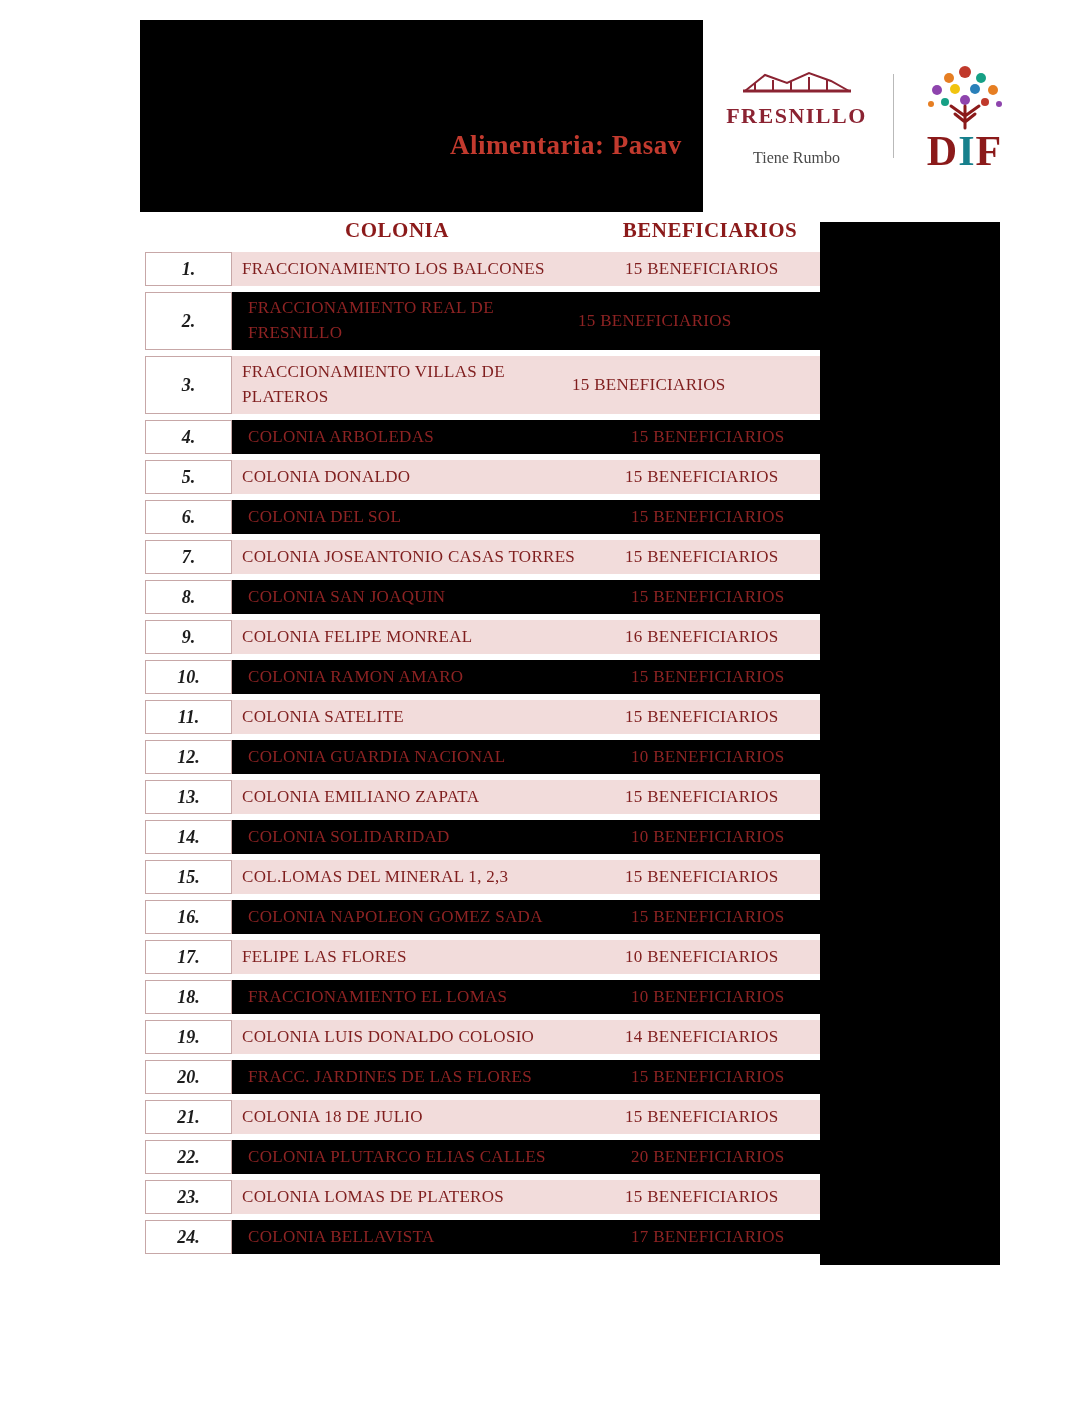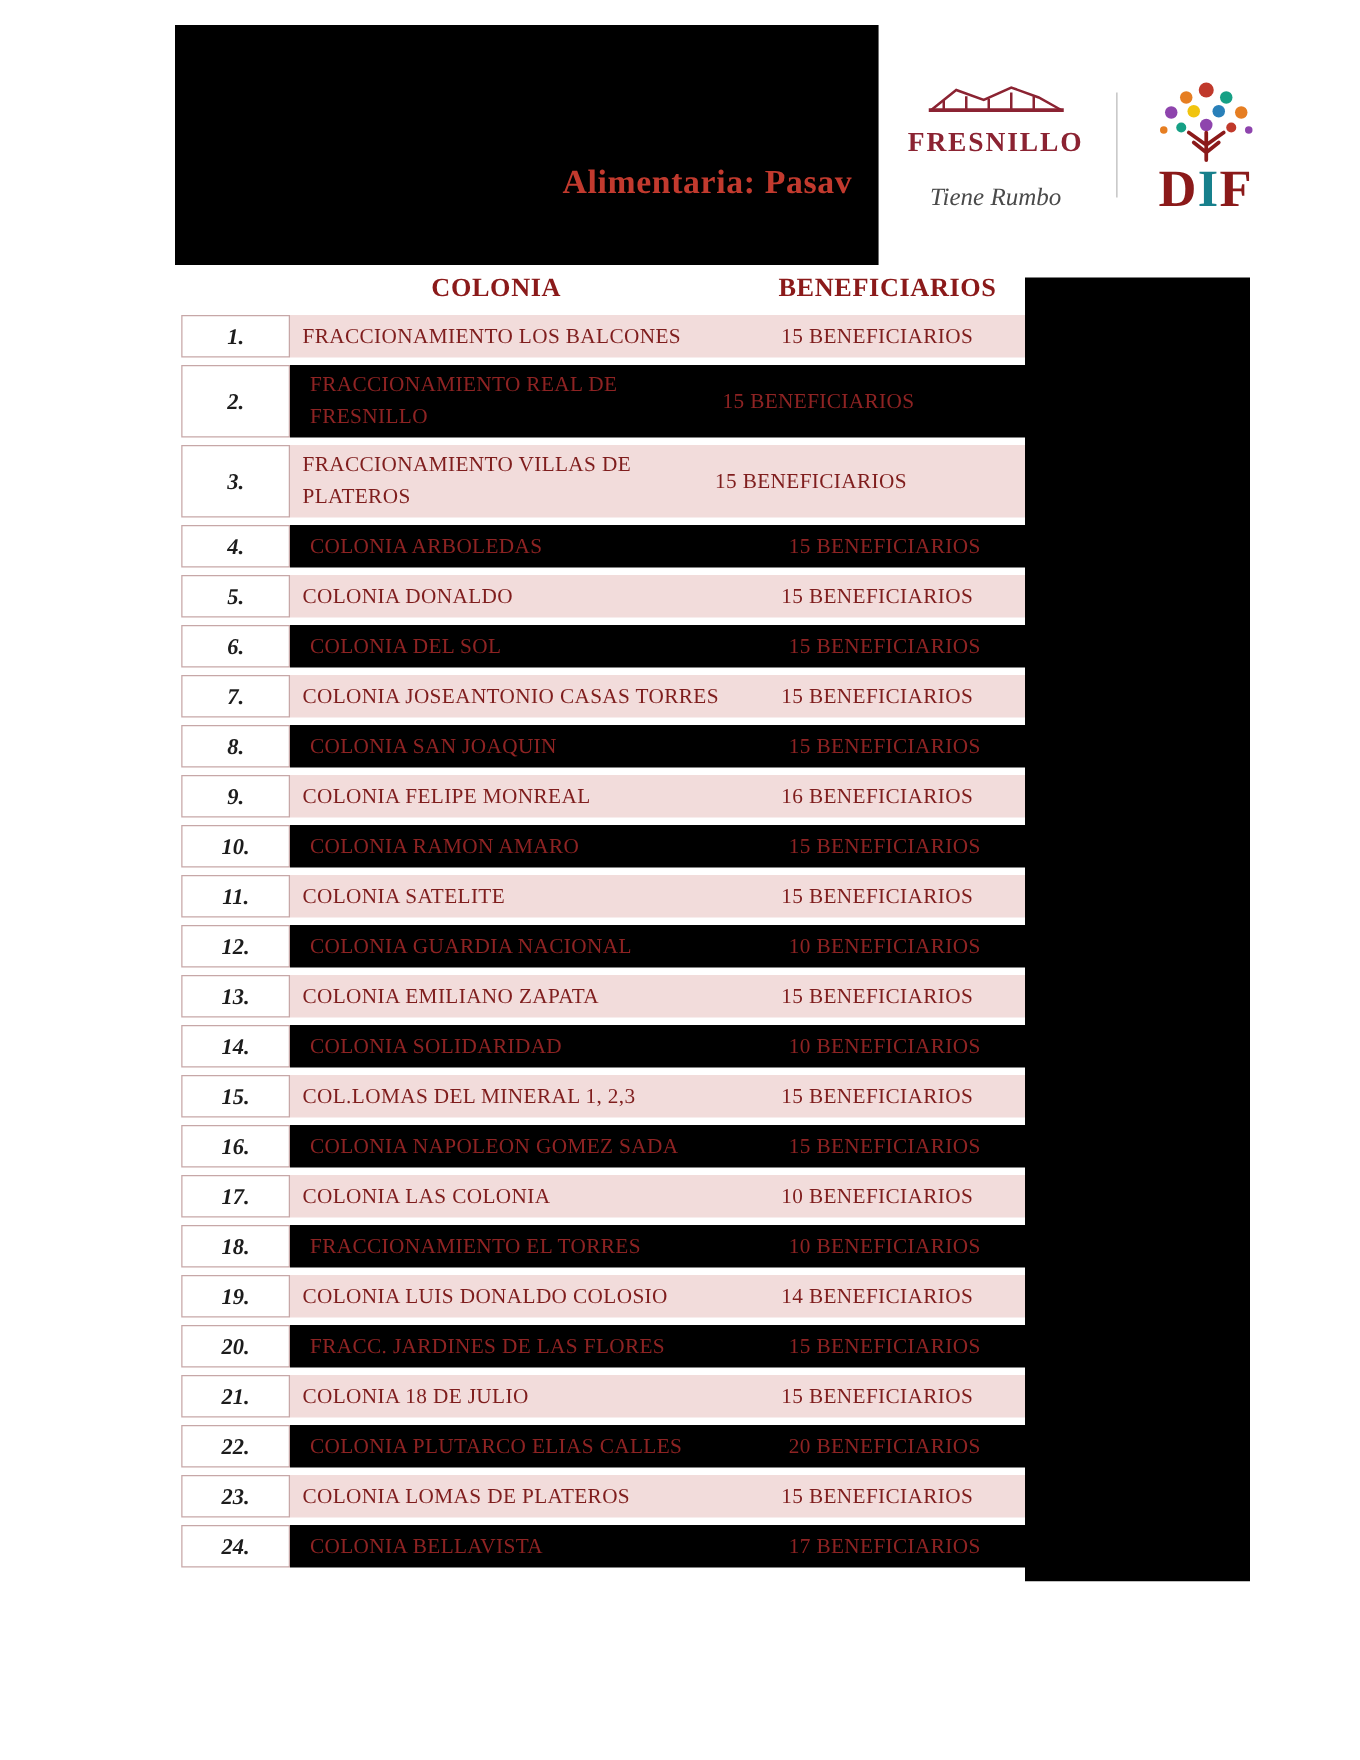--- a/index.html
+++ b/index.html
@@ -12,21 +12,21 @@
   .header-black { position:absolute; left:140px; top:20px; width:563px; height:192px;
                   background:#000; overflow:hidden; }
   .header-title { position:absolute; left:310px; top:110px; font-size:27px; font-weight:bold;
                   color:var(--title-red,#c23a2e); white-space:nowrap; letter-spacing:.5px; }
 
   
   .logos { position:absolute; left:703px; top:20px; width:330px; height:192px;
            display:flex; align-items:center; justify-content:center; gap:16px; background:#fff; }
   .fresnillo { text-align:center; color:var(--accent-red,#8b2332); width:160px; }
   .fresnillo .name { font-size:22px; font-weight:bold; letter-spacing:1.5px; color:#8b2332; }
-  .fresnillo .tagline { font-style:italic; font-size:20px; color:#4a4a4a; margin-top:20px; }
+  .fresnillo .tagline { font-size:16px; color:#4a4a4a; margin-top:20px; }
   .logo-divider { width:1px; height:84px; background:#b9b9b9; }
   .dif { text-align:center; width:110px; }
   .dif .name { font-size:42px; font-weight:bold; color:var(--accent-red,#8b1a1a);
                letter-spacing:1px; line-height:.85; margin-top:-6px; }
   .dif .name .mid { color:#17808c; }
 
   
   .col-header { position:absolute; top:218px; font-size:21px; font-weight:bold;
                 color:var(--accent-red,#8b1a1a); text-align:center; letter-spacing:.5px; }
   .col-header.colonia { left:217px; width:360px; }
@@ -227,29 +227,29 @@
     <div class="num-cell">16.</div>
     <div class="content-cell">
       <div class="colonia-text">COLONIA NAPOLEON GOMEZ SADA</div>
       <div class="benef-text">15 BENEFICIARIOS</div>
     </div>
   </div>
 
   <div class="row light">
     <div class="num-cell">17.</div>
     <div class="content-cell">
-      <div class="colonia-text">COLONIA LAS COLONIA</div>
+      <div class="colonia-text">FELIPE LAS FLORES</div>
       <div class="benef-text">10 BENEFICIARIOS</div>
     </div>
   </div>
 
   <div class="row dark">
     <div class="num-cell">18.</div>
     <div class="content-cell">
-      <div class="colonia-text">FRACCIONAMIENTO EL TORRES</div>
+      <div class="colonia-text">FRACCIONAMIENTO EL LOMAS</div>
       <div class="benef-text">10 BENEFICIARIOS</div>
     </div>
   </div>
 
   <div class="row light">
     <div class="num-cell">19.</div>
     <div class="content-cell">
       <div class="colonia-text">COLONIA LUIS DONALDO COLOSIO</div>
       <div class="benef-text">14 BENEFICIARIOS</div>
     </div>

